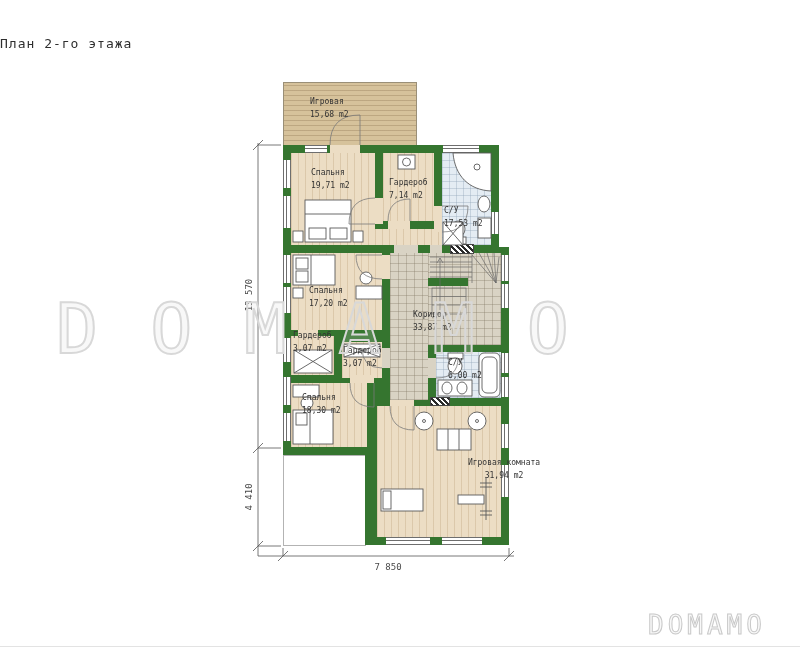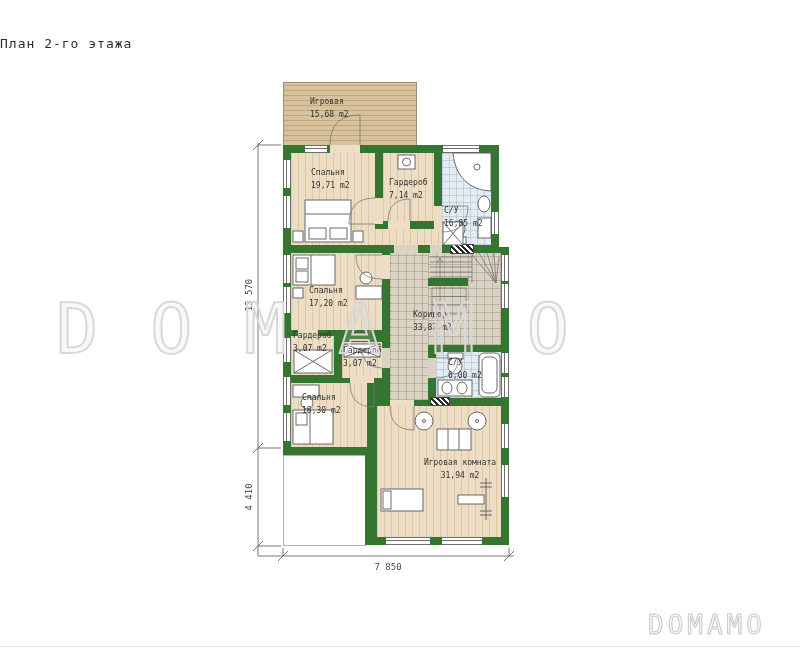--- a/index.html
+++ b/index.html
@@ -24,21 +24,21 @@
   .terrace{background:#fff;border:1px solid #b3b3b3;}
   .punch-wood{background:#ecddc4;}
   .punch-cor{background:#d9d3c4;}
   .stub{background:#35752f;}
   .hatch{background:repeating-linear-gradient(45deg,#2a2a2a 0 2px,#fff 2px 4px);border:1px solid #444;}
   .win-h{height:8px;background:linear-gradient(#6e6e6e 0 1px,#fff 1px 3px,#6e6e6e 3px 4px,#fff 4px 7px,#6e6e6e 7px 8px);}
   .win-v{width:8px;background:linear-gradient(90deg,#6e6e6e 0 1px,#fff 1px 3px,#6e6e6e 3px 4px,#fff 4px 7px,#6e6e6e 7px 8px);}
   
   .rlabel{position:absolute;font-size:8px;line-height:13px;color:#333;white-space:nowrap;}
   .rlabel span{display:block;}
-  .center{text-align:center;}
+  .center{text-align:center;padding-left:44px;}
   .dim{position:absolute;font-size:9px;color:#4a4a4a;white-space:nowrap;}
   .dim.v{transform:translate(-50%,-50%) rotate(-90deg);}
   .dim.h{transform:translate(-50%,-50%);}
   
   .wm-center{position:absolute;left:56px;top:288px;font-size:70px;letter-spacing:52px;
              color:rgba(215,215,215,.18);-webkit-text-stroke:2px #d8d8d8;pointer-events:none;}
   .wm-corner{position:absolute;left:648px;top:610px;font-size:26px;letter-spacing:4px;
              color:rgba(205,205,205,.15);-webkit-text-stroke:1px #c9c9c9;pointer-events:none;}
   .bottom-rule{position:absolute;left:0;top:646px;width:800px;height:1px;background:#e3e3e3;}
   svg{position:absolute;left:0;top:0;pointer-events:none;}
@@ -278,21 +278,21 @@
   <div class="rlabel" style="left:311px;top:166px;">
     <span>Спальня</span>
       <span>19,71 m2</span>
   </div>
   <div class="rlabel" style="left:389px;top:176px;">
     <span>Гардероб</span>
       <span>7,14 m2</span>
   </div>
   <div class="rlabel" style="left:444px;top:204px;">
     <span>С/У</span>
-      <span>16,85 m2</span>
+      <span>17,53 m2</span>
   </div>
   <div class="rlabel" style="left:309px;top:284px;">
     <span>Спальня</span>
       <span>17,20 m2</span>
   </div>
   <div class="rlabel" style="left:389px;top:308px;margin-left:24px;">
     <span>Коридор</span>
       <span>33,87 m2</span>
   </div>
   <div class="rlabel" style="left:293px;top:329px;">

